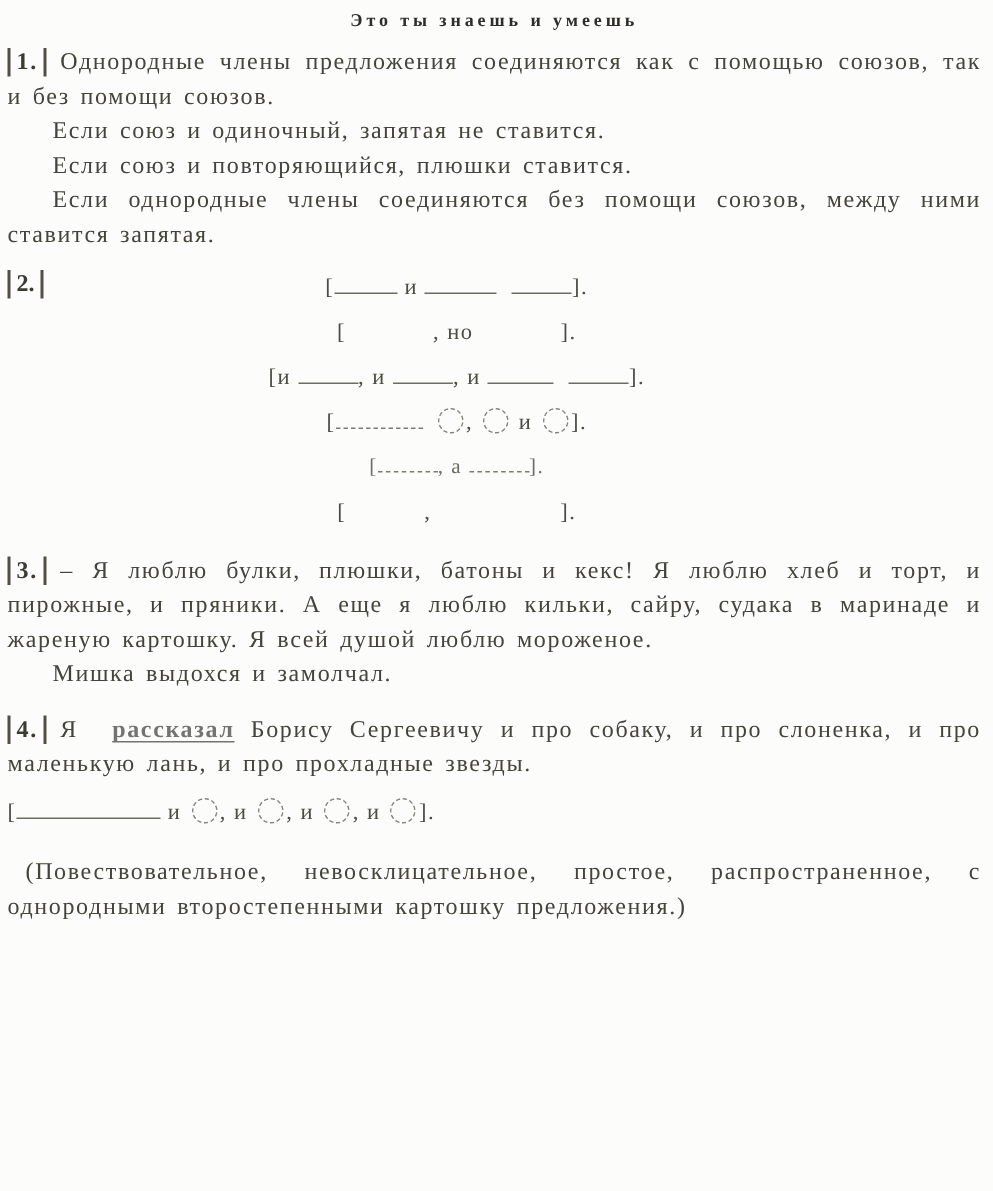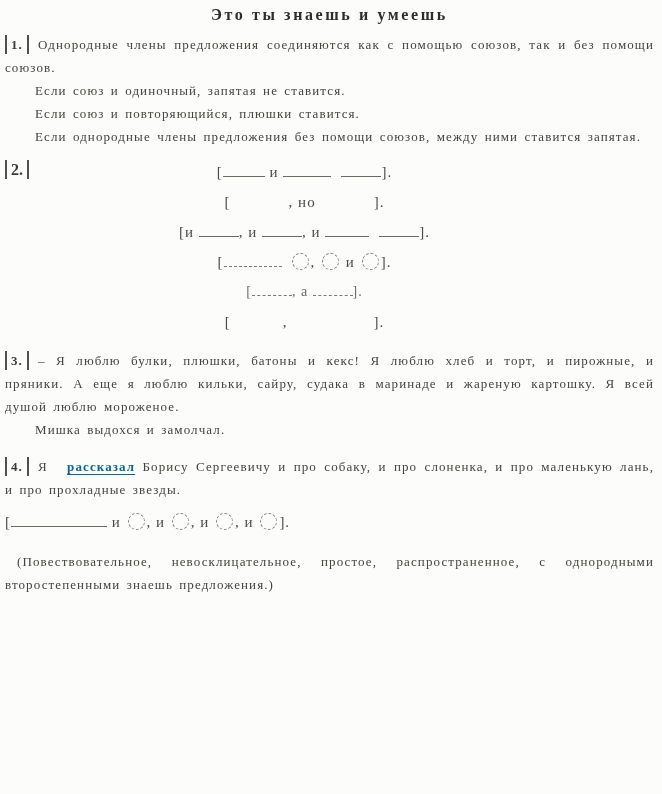--- a/index.html
+++ b/index.html
@@ -6,26 +6,26 @@
   html,body { width:662px; height:794px; }
   body {
     background:#fcfcfa;
     font-family:"Liberation Serif","DejaVu Serif",serif;
     color:#45443c;
     overflow:hidden;
   }
   .page { width:662px; height:794px; padding:6px 8px 4px 5px; }
 
   .title {
-    font-size:16px; font-weight:bold; letter-spacing:2.6px;
+    font-size:12px; font-weight:bold; letter-spacing:2.6px;
     text-align:center; color:#2e2d27; margin-bottom:9px;
   }
 
   .para {
-    font-size:13px; line-height:23px; letter-spacing:1.1px;
+    font-size:16px; line-height:23px; letter-spacing:1.1px;
     word-spacing:2px; text-align:justify; color:#45443c;
   }
   .indent { text-indent:30px; }
 
   .marker {
     display:inline-block;
     border-left:2px solid #514f46; border-right:2px solid #514f46;
     padding:0 4px; margin-right:9px; font-weight:bold; color:#3c3b33;
     line-height:19px;
   }
@@ -50,36 +50,36 @@
   .tok-circle {
     display:inline-block; width:17px; height:17px;
     border:1px dashed #85847a; border-radius:50%;
     vertical-align:-3px; margin:0 2px;
   }
   .tok-space { display:inline-block; }
 
   .scheme-single { padding:6px 50px 4px 0; }
 
   b.conj { color:#343329; }
-  .told { font-weight:bold; text-decoration:underline; text-underline-offset:3px; color:#0369a1;margin-left:12px; }
+  .told { font-weight:bold; text-decoration:underline; text-underline-offset:3px; color:#737373;margin-left:12px; }
 
   .note { margin-top:9px; text-indent:12px; }
 </style>
 </head>
 <body>
 
 <div class="page">
 
   <h1 class="title">Это ты знаешь и умеешь</h1>
 
   <section class="item" id="item1">
     <p class="para"><span class="marker">1.</span><span>Однородные члены предложения соединяются как с помощью союзов, так и без помощи союзов.</span></p>
     <p class="para indent">Если союз и одиночный, запятая не ставится.</p>
     <p class="para indent">Если союз и повторяющийся, плюшки ставится.</p>
-    <p class="para indent">Если однородные члены предложения без помощи союзов, между ними ставится запятая.</p>
+    <p class="para indent">Если однородные члены соединяются без помощи союзов, между ними ставится запятая.</p>
   </section>
 
   <section class="item" id="item2">
     <span class="marker abs">2.</span>
     <div class="schemes">
       <div class="scheme-line"><span class="tok-text">[</span><span class="tok-blank" style="width: 42px;"></span><span class="tok-text"> и </span><span class="tok-blank" style="width: 48px;"></span><span class="tok-space" style="width: 10px;"></span><span class="tok-blank" style="width: 40px;"></span><span class="tok-text">].</span></div>
       <div class="scheme-line"><span class="tok-text">[</span><span class="tok-space" style="width: 58px;"></span><span class="tok-text">, но</span><span class="tok-space" style="width: 58px;"></span><span class="tok-text">].</span></div>
       <div class="scheme-line"><span class="tok-text">[и </span><span class="tok-blank" style="width: 40px;"></span><span class="tok-text">, и </span><span class="tok-blank" style="width: 40px;"></span><span class="tok-text">, и </span><span class="tok-blank" style="width: 44px;"></span><span class="tok-space" style="width: 10px;"></span><span class="tok-blank" style="width: 40px;"></span><span class="tok-text">].</span></div>
       <div class="scheme-line"><span class="tok-text">[</span><span class="tok-blank dotted" style="width: 58px;"></span><span class="tok-space" style="width: 8px;"></span><span class="tok-circle"></span><span class="tok-text">, </span><span class="tok-circle"></span><span class="tok-text"> и </span><span class="tok-circle"></span><span class="tok-text">].</span></div>
       <div class="scheme-line"><span class="tok-text">[</span><span class="tok-blank dotted" style="width: 40px;"></span><span class="tok-text">, а </span><span class="tok-blank dotted" style="width: 40px;"></span><span class="tok-text">].</span></div>
@@ -90,16 +90,16 @@
   <section class="item" id="item3">
     <p class="para"><span class="marker">3.</span><span>– Я люблю булки, плюшки, батоны и кекс! Я люблю хлеб и торт, и пирожные, и пряники. А еще я люблю кильки, сайру, судака в маринаде и жареную картошку. Я всей душой люблю мороженое.</span></p>
     <p class="para indent">Мишка выдохся и замолчал.</p>
   </section>
 
   <section class="item" id="item4">
     <p class="para"><span class="marker">4.</span><span>Я </span><span class="told">рассказал</span><span> Борису Сергеевичу и про собаку, и про слоненка, и про маленькую лань, и про прохладные звезды.</span></p>
     <div class="scheme-single">
       <span class="scheme-line"><span class="tok-text">[</span><span class="tok-blank" style="width: 96px;"></span><span class="tok-text"> и </span><span class="tok-circle"></span><span class="tok-text">, и </span><span class="tok-circle"></span><span class="tok-text">, и </span><span class="tok-circle"></span><span class="tok-text">, и </span><span class="tok-circle"></span><span class="tok-text">].</span></span>
     </div>
-    <p class="para note">(Повествовательное, невосклицательное, простое, распространенное, с однородными второстепенными знаешь предложения.)</p>
+    <p class="para note">(Повествовательное, невосклицательное, простое, распространенное, с однородными второстепенными картошку предложения.)</p>
   </section>
 
 </div>
 
 </body></html>

